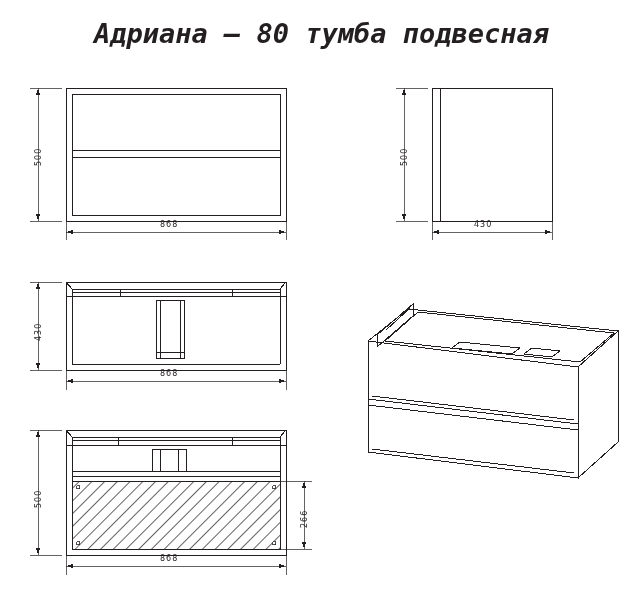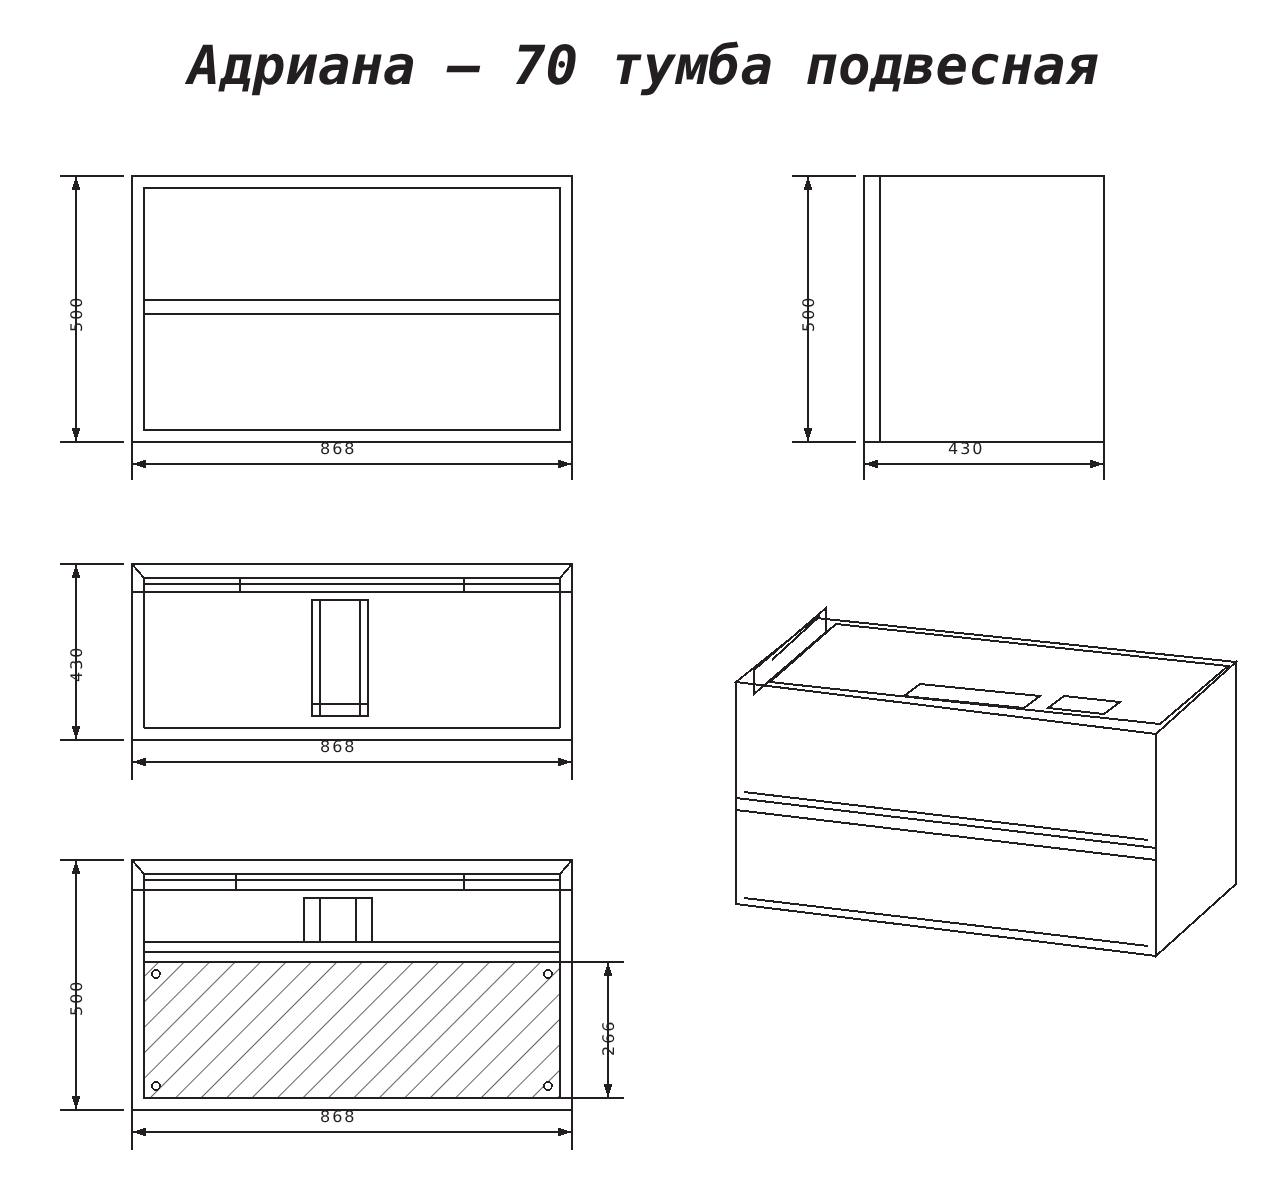--- a/index.html
+++ b/index.html
@@ -47,21 +47,21 @@
   .dim-label.vert {
     transform: rotate(-90deg);
     transform-origin: left top;
   }
 </style>
 </head>
 <body>
 
 <div id="page">
 
-  <div class="title">Адриана — 70 тумба подвесная</div>
+  <div class="title">Адриана — 80 тумба подвесная</div>
 
   <svg class="drawing" width="643" height="600" viewBox="0 0 643 600">
     <g fill="none" stroke="#231f20" stroke-width="1" shape-rendering="crispEdges">
 
       <g>
         <rect x="66" y="88" width="220" height="133"></rect>
         <rect x="72" y="94" width="208" height="121"></rect>
         <line x1="72" y1="150" x2="280" y2="150"></line>
         <line x1="72" y1="157" x2="280" y2="157"></line>
       </g>

